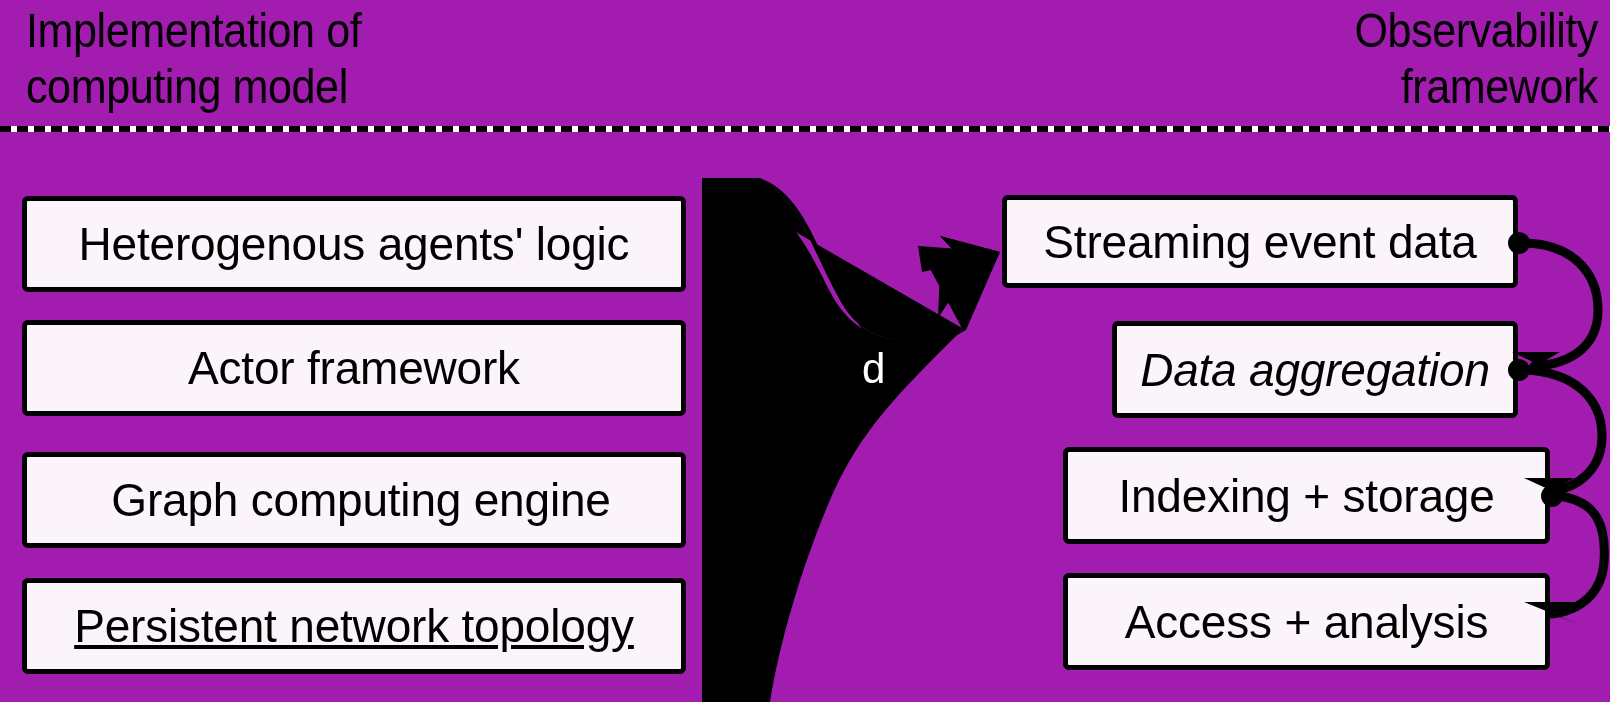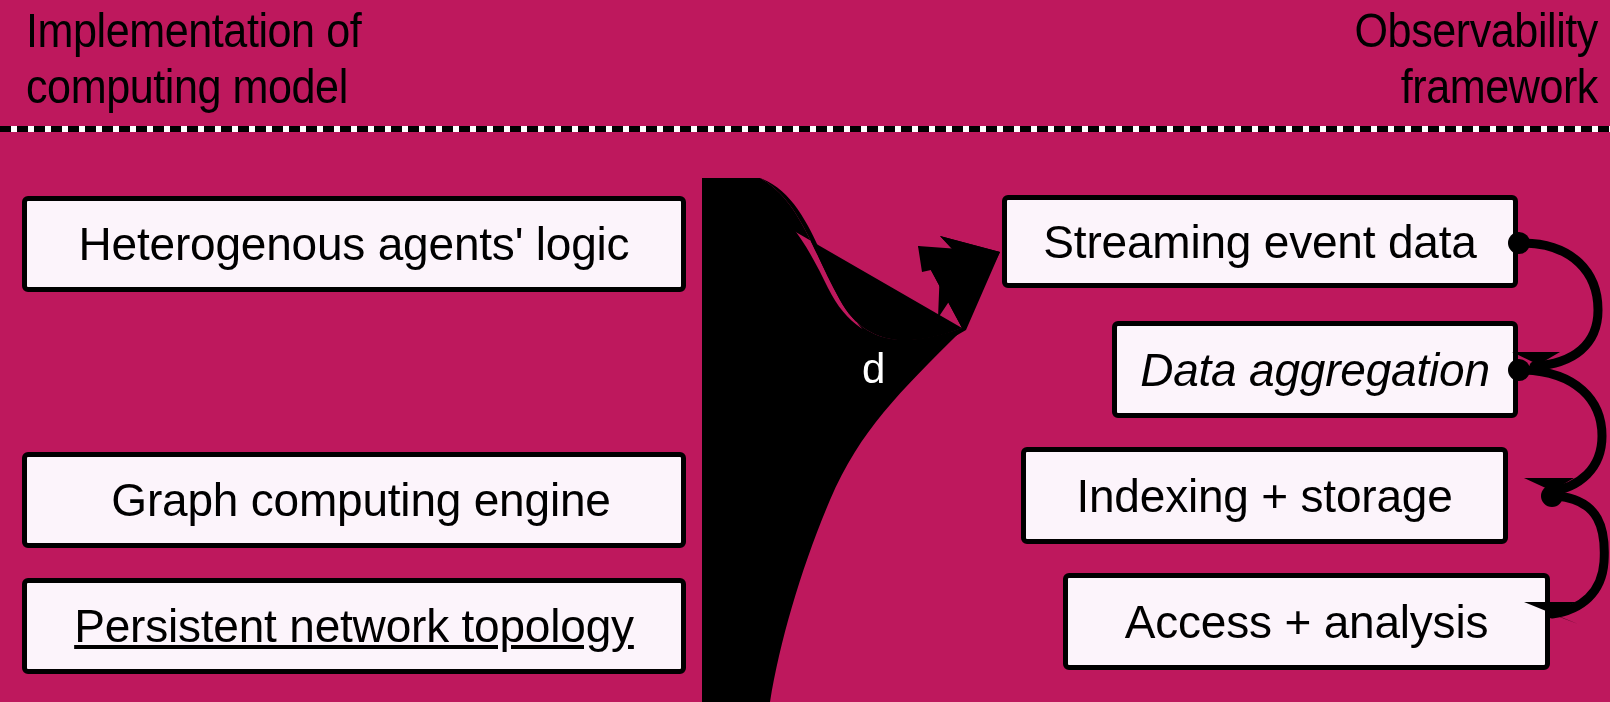--- a/index.html
+++ b/index.html
@@ -7,21 +7,21 @@
     padding: 0;
     background: #ffffff;
   }
   body {
     font-family: "Liberation Sans", "DejaVu Sans", sans-serif;
   }
   #canvas {
     position: relative;
     width: 1610px;
     height: 702px;
-    background: #be185d;
+    background: #a21caf;
     overflow: hidden;
   }
 
   
   .heading {
     position: absolute;
     font-family: "Liberation Sans Narrow", "Liberation Sans", "DejaVu Sans", sans-serif;
     font-size: 49px;
     line-height: 56px;
     color: #000000;
@@ -82,21 +82,21 @@
   
   .left-box { left: 22px; width: 664px; height: 96px; }
   #left-box-0 { top: 196px; }
   #left-box-1 { top: 320px; }
   #left-box-2 { top: 452px; padding-left: 14px; }
   #left-box-3 { top: 578px; text-decoration: underline; }
 
   
   #right-box-0 { left: 1002px; top: 195px; width: 516px; height: 93px; }
   #right-box-1 { left: 1112px; top: 321px; width: 406px; height: 97px; font-style: italic; }
-  #right-box-2 { left: 1021px; top: 447px; width: 487px; height: 97px; }
+  #right-box-2 { left: 1063px; top: 447px; width: 487px; height: 97px; }
   #right-box-3 { left: 1063px; top: 573px; width: 487px; height: 97px; }
 
   
   #funnel-layer, #connector-layer {
     position: absolute;
     left: 0;
     top: 0;
     width: 1610px;
     height: 702px;
     pointer-events: none;
@@ -127,20 +127,23 @@
   <div class="heading" id="heading-left">Implementation of
 computing model</div>
 
   <div class="heading" id="heading-right">Observability
 framework</div>
 
   <div id="divider"></div>
 
   <div class="node-box left-box" id="left-box-0">
     <span>Heterogenous agents' logic</span>
+  </div>
+  <div class="node-box left-box" id="left-box-1">
+    <span>Actor framework</span>
   </div>
   <div class="node-box left-box" id="left-box-2">
     <span>Graph computing engine</span>
   </div>
   <div class="node-box left-box" id="left-box-3">
     <span>Persistent network topology</span>
   </div>
 
   <svg id="funnel-layer" viewBox="0 0 1610 702">
     <path d="M 702,178

